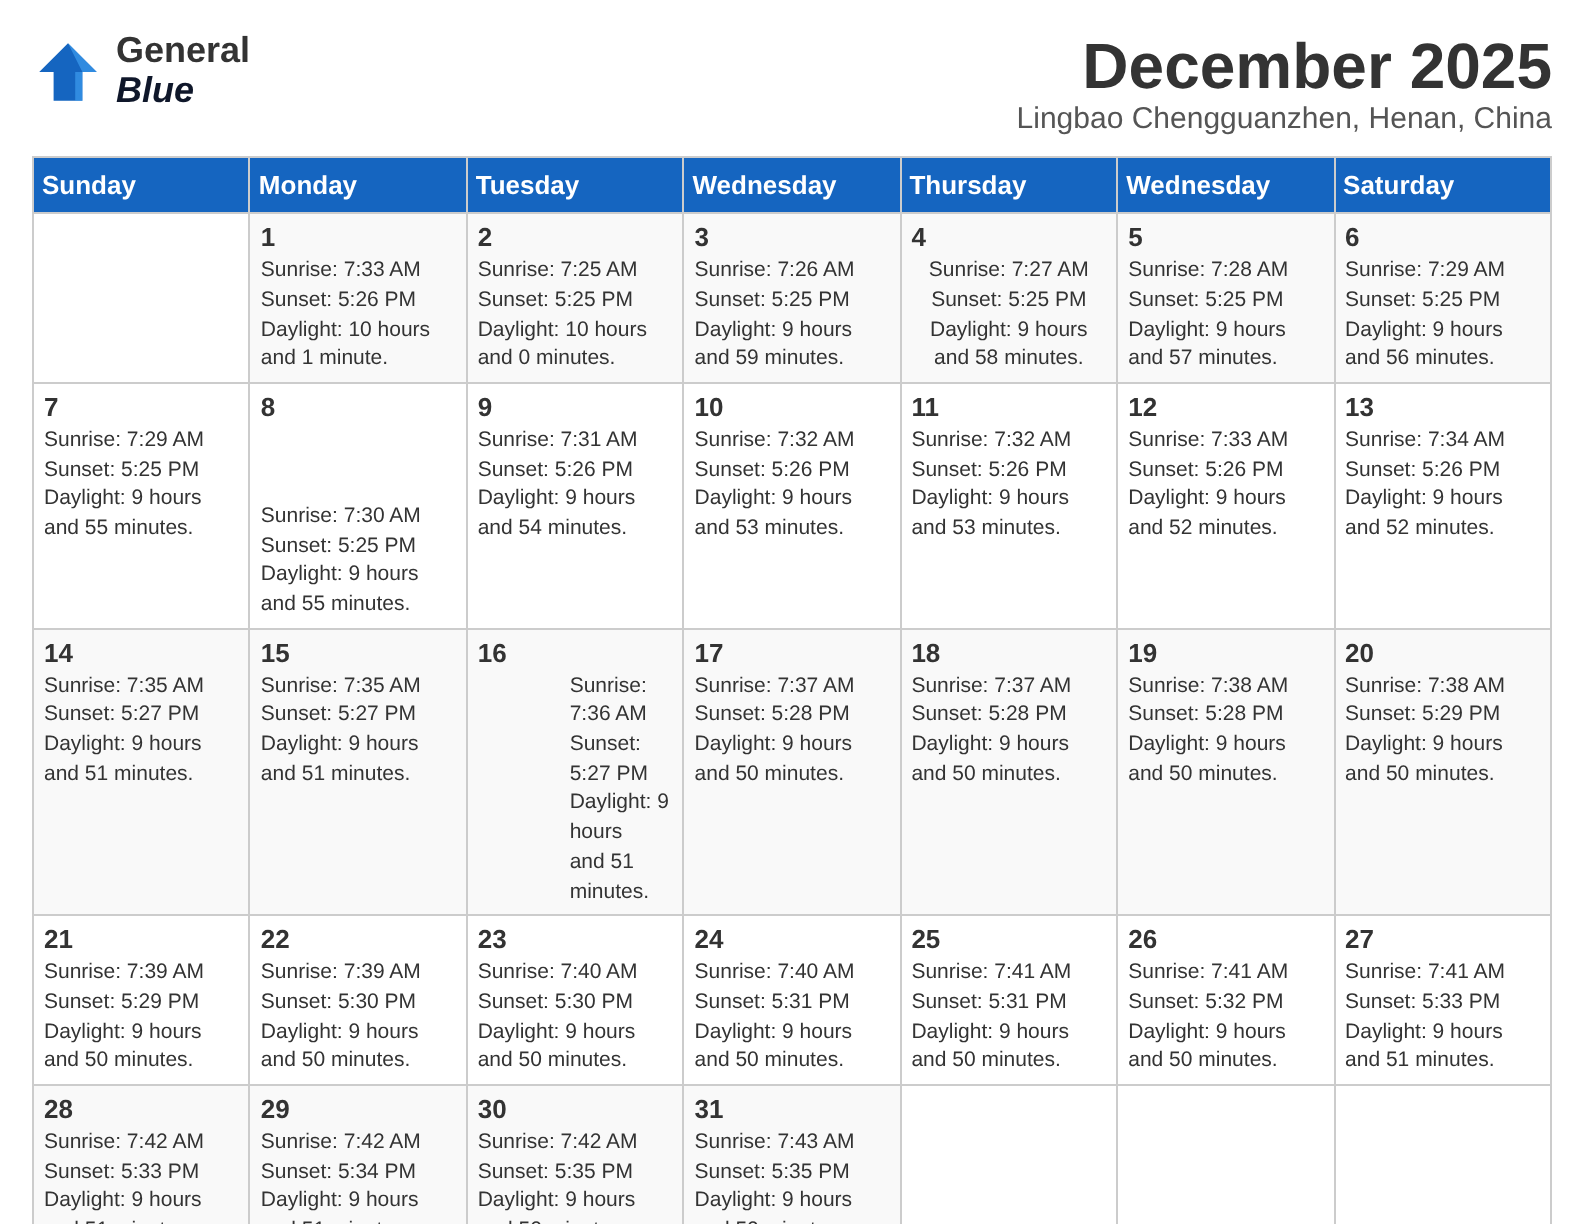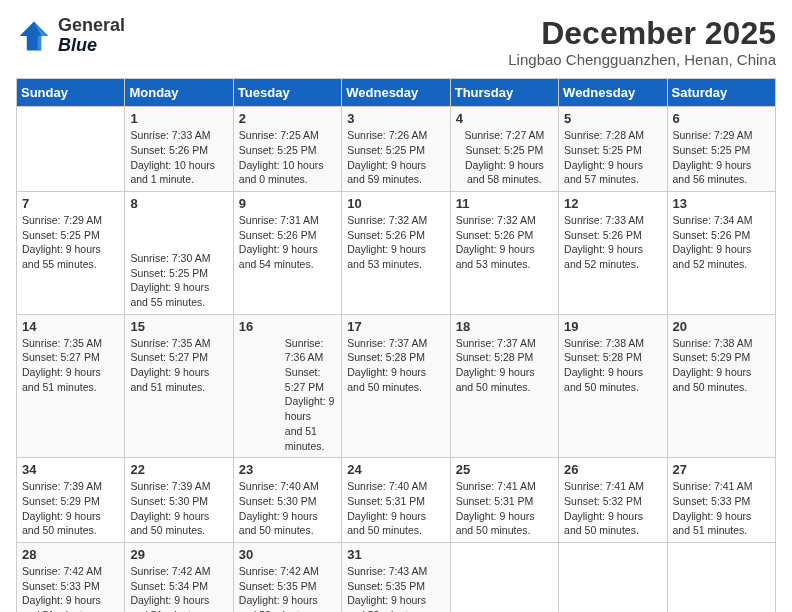--- a/index.html
+++ b/index.html
@@ -262,21 +262,21 @@
         <td>
           <span class="day-number">20</span>
           <div class="day-info" style="white-space: pre-line;">Sunrise: 7:38 AM
 Sunset: 5:29 PM
 Daylight: 9 hours
 and 50 minutes.</div>
         </td>
       </tr>
       <tr>
         <td>
-          <span class="day-number">34</span>
+          <span class="day-number">21</span>
           <div class="day-info" style="white-space: pre-line;">Sunrise: 7:39 AM
 Sunset: 5:29 PM
 Daylight: 9 hours
 and 50 minutes.</div>
         </td>
         <td>
           <span class="day-number">22</span>
           <div class="day-info" style="white-space: pre-line;">Sunrise: 7:39 AM
 Sunset: 5:30 PM
 Daylight: 9 hours

